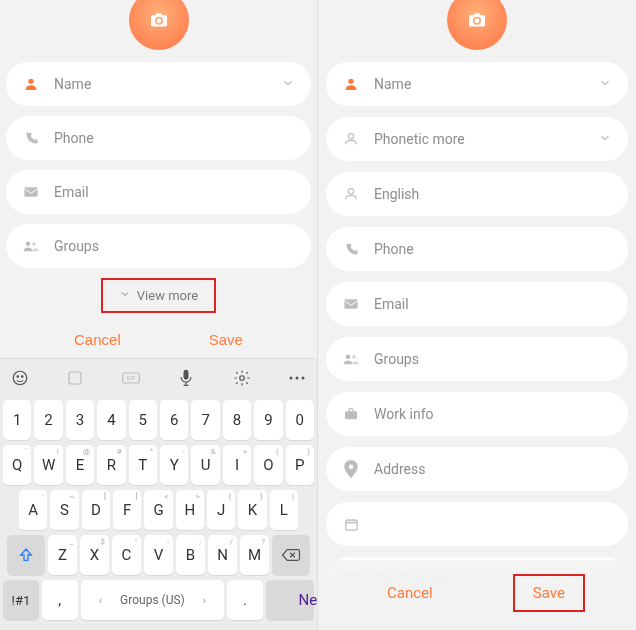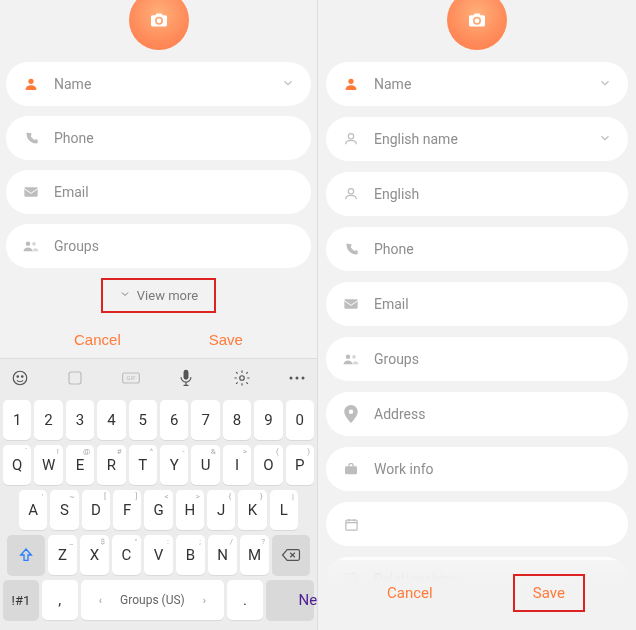--- a/index.html
+++ b/index.html
@@ -433,21 +433,21 @@
             <polyline points="6 9 12 15 18 9"></polyline>
           </svg></span>
     </div>
     <div class="field field-right">
       <span class="ficon">
           <svg width="16" height="16" viewBox="0 0 24 24" fill="none" stroke="currentColor" stroke-width="1.8">
             <circle cx="12" cy="8" r="4"></circle>
             <path d="M4 20c0-4 4-6 8-6s8 2 8 6"></path>
           </svg>
         </span>
-      <span class="label">English name</span>
+      <span class="label">Phonetic more</span>
       <span class="chev"><svg width="14" height="14" viewBox="0 0 24 24" fill="none" stroke="currentColor" stroke-width="2">
             <polyline points="6 9 12 15 18 9"></polyline>
           </svg></span>
     </div>
     <div class="field field-right">
       <span class="ficon">
           <svg width="16" height="16" viewBox="0 0 24 24" fill="none" stroke="currentColor" stroke-width="1.8">
             <circle cx="12" cy="8" r="4"></circle>
             <path d="M4 20c0-4 4-6 8-6s8 2 8 6"></path>
           </svg>
@@ -477,37 +477,37 @@
             <circle cx="8" cy="6" r="3"></circle>
             <circle cx="16" cy="6" r="2.5" opacity="0.6"></circle>
             <path d="M2 16c0-3 3-5 6-5s6 2 6 5H2z"></path>
             <path d="M14 16c0-2 2-4 4-4s4 2 4 4h-8z" opacity="0.6"></path>
           </svg>
         </span>
       <span class="label">Groups</span>
     </div>
     <div class="field field-right">
       <span class="ficon">
-          <svg width="14" height="18" viewBox="0 0 18 24" fill="currentColor">
-            <path d="M9 0C4 0 0 4 0 9c0 6 9 15 9 15s9-9 9-15c0-5-4-9-9-9zm0 12a3 3 0 110-6 3 3 0 010 6z"></path>
-          </svg>
-        </span>
-      <span class="label">Address</span>
-    </div>
-    <div class="field field-right">
-      <span class="ficon">
           <svg width="16" height="14" viewBox="0 0 24 20" fill="currentColor">
             <rect x="3" y="6" width="18" height="12" rx="2"></rect>
             <path d="M9 6V4a2 2 0 012-2h2a2 2 0 012 2v2" fill="none" stroke="currentColor" stroke-width="2"></path>
           </svg>
         </span>
       <span class="label">Work info</span>
     </div>
     <div class="field field-right">
       <span class="ficon">
+          <svg width="14" height="18" viewBox="0 0 18 24" fill="currentColor">
+            <path d="M9 0C4 0 0 4 0 9c0 6 9 15 9 15s9-9 9-15c0-5-4-9-9-9zm0 12a3 3 0 110-6 3 3 0 010 6z"></path>
+          </svg>
+        </span>
+      <span class="label">Address</span>
+    </div>
+    <div class="field field-right">
+      <span class="ficon">
           <svg width="15" height="15" viewBox="0 0 24 24" fill="none" stroke="currentColor" stroke-width="2">
             <rect x="3" y="5" width="18" height="16" rx="2"></rect>
             <path d="M3 9h18M8 3v4M16 3v4"></path>
           </svg>
         </span>
     </div>
     <div class="field field-right" style="opacity:0.85;">
       <span class="ficon">
           <svg width="16" height="14" viewBox="0 0 24 22" fill="none" stroke="currentColor" stroke-width="2">
             <path d="M12 20s-9-6-9-13a5 5 0 019-3 5 5 0 019 3c0 7-9 13-9 13z"></path>

